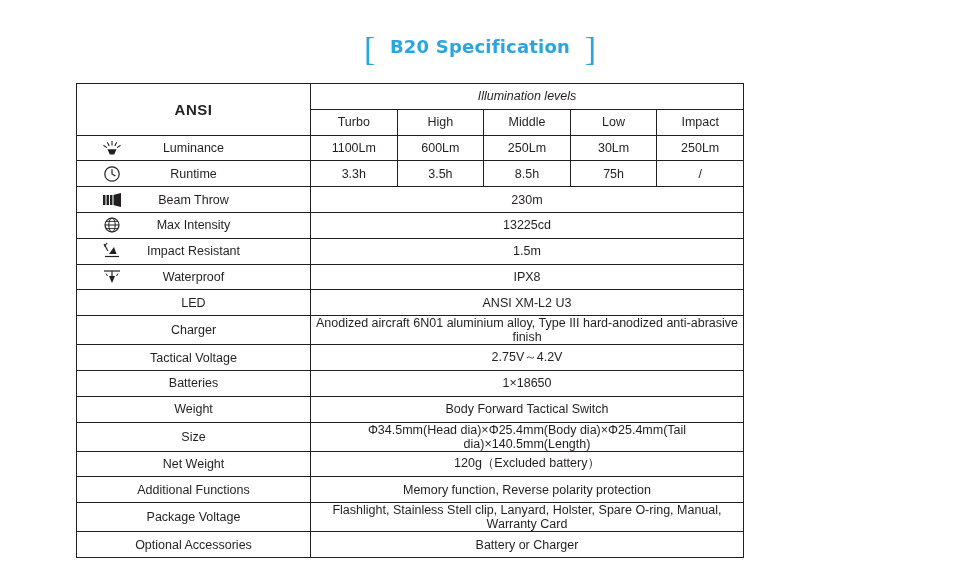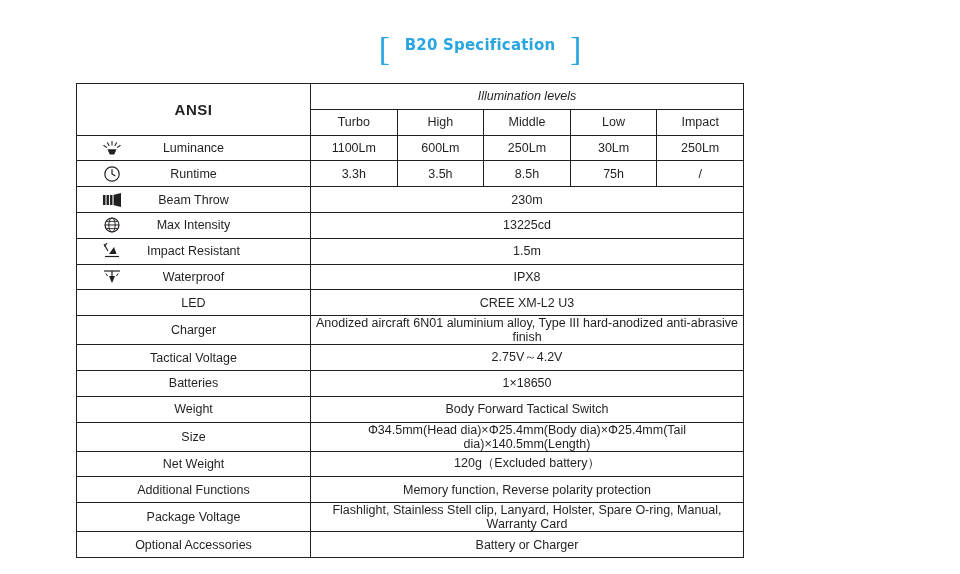--- a/index.html
+++ b/index.html
@@ -27,21 +27,21 @@
     width: 960px;
     text-align: center;
     height: 40px;
   }
   .title-inner {
     display: inline-block;
     position: relative;
     padding: 0 26px;
   }
   .title-text {
-    font-size: 15px;
+    font-size: 18px;
     font-weight: bold;
     color: #29a6df;
     letter-spacing: 0.2px;
     font-family: "DejaVu Sans", sans-serif;
   }
   .bracket {
     position: absolute;
     top: -6px;
     font-size: 34px;
     color: #29a6df;
@@ -237,21 +237,21 @@
             </span>
             <span class="label-inner">Waterproof</span>
           </td>
           <td colspan="5">IPX8</td>
         </tr>
 
         <tr>
           <td class="label">
             <span class="label-inner">LED</span>
           </td>
-          <td colspan="5">CREE XM-L2 U3</td>
+          <td colspan="5">ANSI XM-L2 U3</td>
         </tr>
 
         <tr>
           <td class="label">
             <span class="label-inner">Charger</span>
           </td>
           <td colspan="5">Anodized aircraft 6N01 aluminium alloy, Type III hard-anodized anti-abrasive finish</td>
         </tr>
 
         <tr>

